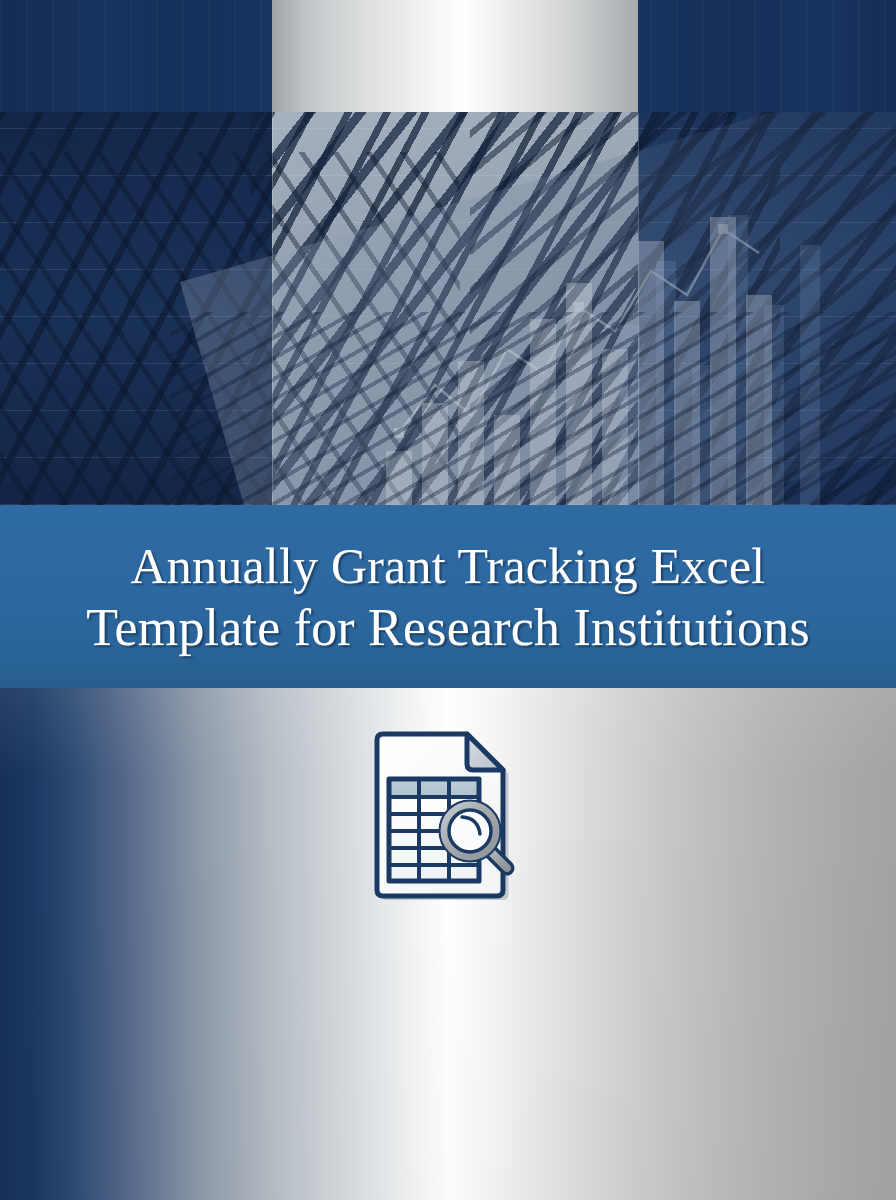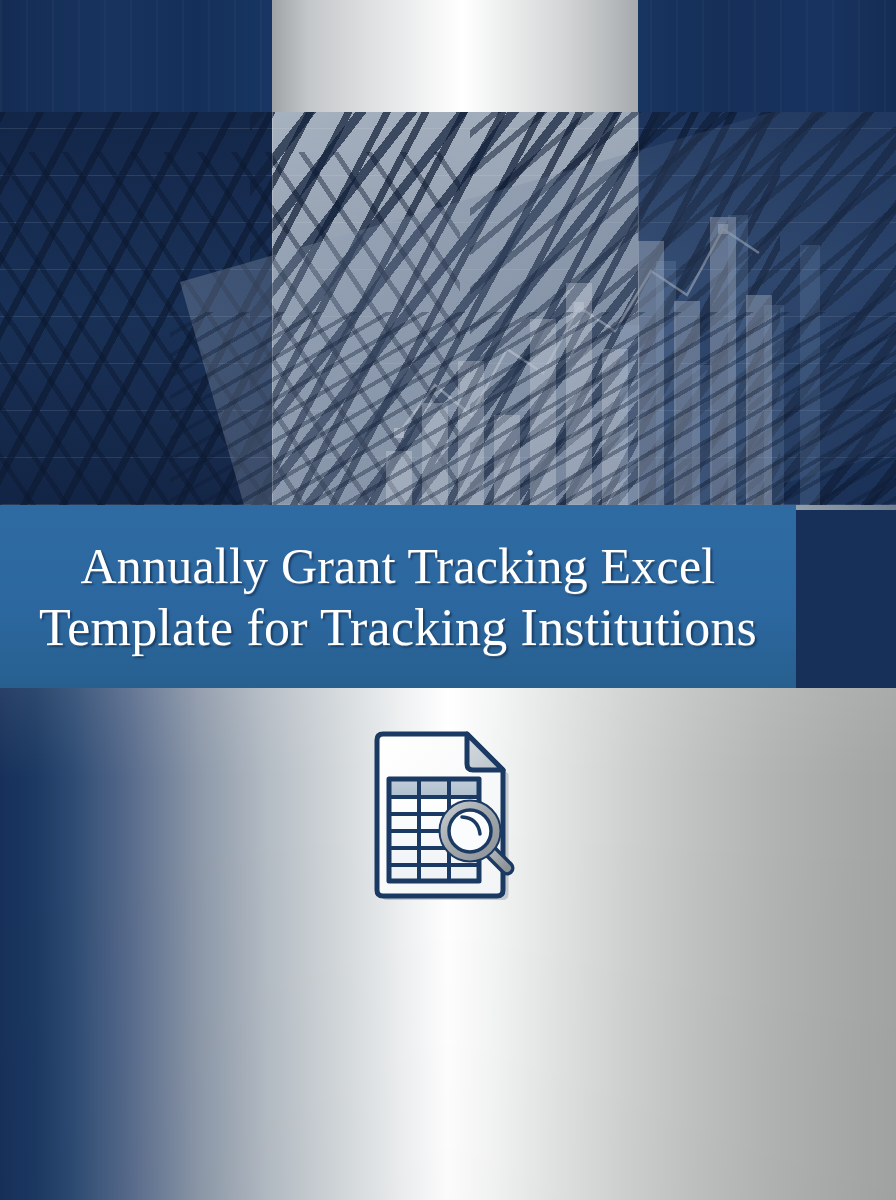--- a/index.html
+++ b/index.html
@@ -178,21 +178,21 @@
     position: absolute;
     top: 0; bottom: 0;
     width: 1px;
     background: rgba(255,255,255,0.22);
   }
 
   
   .title-band {
     position: absolute;
     left: 0; top: 505px;
-    width: 796px; height: 183px;
+    width: 896px; height: 183px;
     background: linear-gradient(180deg, #2f6ba3 0%, #2c67a0 55%, #27608f 100%);
     display: flex;
     flex-direction: column;
     align-items: center;
     justify-content: center;
     box-sizing: border-box;
     padding: 0 14px;
   }
   .title-band-top-hi {
     position: absolute;
@@ -322,21 +322,21 @@
 
       <div class="seam" style="left:272px"></div>
       <div class="seam" style="left:638px"></div>
     </div>
   </div>
 
   <div class="title-band-top-hi"></div>
 
   <div class="title-band">
     <div class="title-line">Annually Grant Tracking Excel</div>
-    <div class="title-line title-line-2">Template for Tracking Institutions</div>
+    <div class="title-line title-line-2">Template for Research Institutions</div>
   </div>
 
   <div class="metal">
     <div class="metal-sheen"></div>
   </div>
 
   <div class="doc-icon">
     <svg width="160" height="180" viewBox="0 0 160 180" aria-hidden="true">
       <defs>
         <linearGradient id="pageFill" x1="0" y1="0" x2="1" y2="1">

